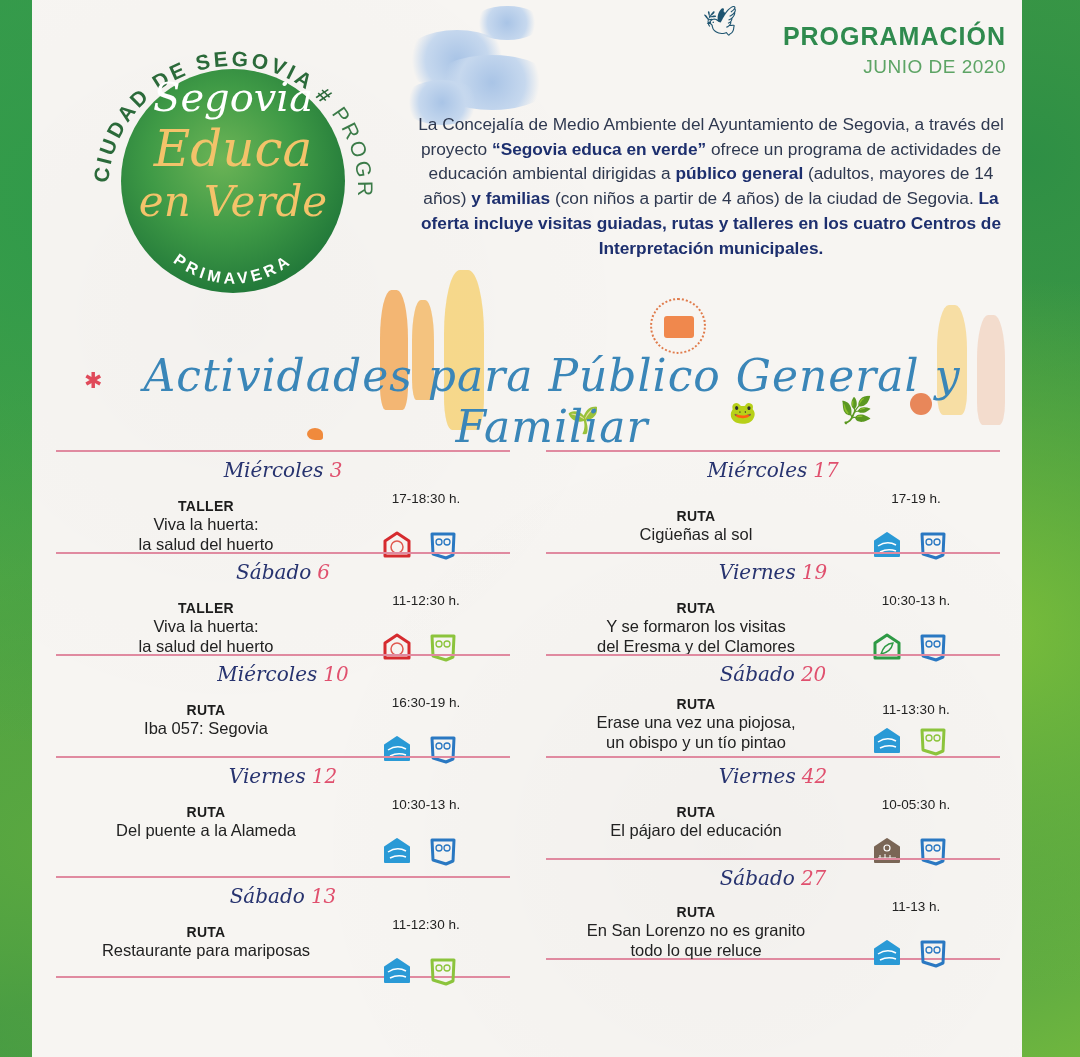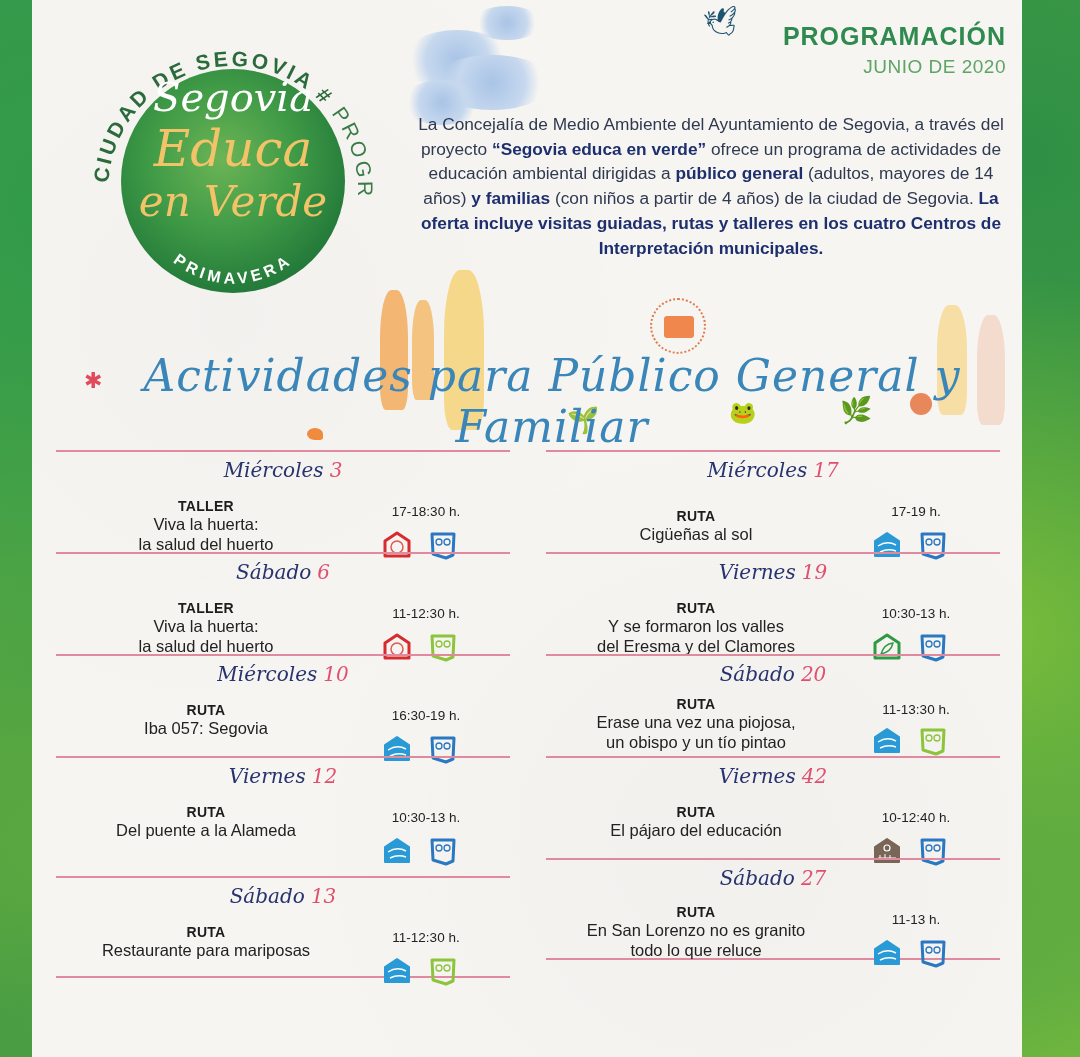--- a/index.html
+++ b/index.html
@@ -64,21 +64,21 @@
   .day { position: relative; height: 102px; border-top: 2px solid #e08aa0; }
   .day-title {
     position: absolute; left: 0; right: 0; top: 6px; text-align: center;
     font-family: "DejaVu Serif", serif; font-style: italic; font-size: 20px; color: #27336f;
   }
   .day-title .num { color: #e0506e; margin-left: 6px; }
   .act { position: absolute; left: 0; width: 300px; top: 46px; text-align: center;
          font-family: "Liberation Sans", sans-serif; }
   .act .type { font-weight: bold; font-size: 14px; color: #1c1c1c; letter-spacing: 0.3px; }
   .act .name { font-size: 16.5px; color: #222; line-height: 20px; }
-  .time { position: absolute; left: 315px; width: 110px; top: 52px; text-align: center;
+  .time { position: absolute; left: 315px; width: 110px; top: 39px; text-align: center;
           font-family: "Liberation Sans", sans-serif; font-size: 13.5px; color: #222; }
   .icons { position: absolute; left: 326px; top: 78px; display: flex; gap: 16px; }
   .icon { width: 30px; height: 30px; position: relative; }
   .icon svg { width: 30px; height: 30px; }
 </style>
 </head>
 <body>
 
 <div class="paper">
 
@@ -267,21 +267,21 @@
               <circle cx="11" cy="12" r="3" fill="none" stroke="#2a78c2" stroke-width="1.3"></circle>
               <circle cx="19" cy="12" r="3" fill="none" stroke="#2a78c2" stroke-width="1.3"></circle>
             </svg></span>
       </div>
     </div>
 
     <div class="day">
       <div class="day-title"><span>Viernes</span><span class="num">19</span></div>
       <div class="act">
         <div class="type">RUTA</div>
-        <div class="name">Y se formaron los valles</div>
+        <div class="name">Y se formaron los visitas</div>
         <div class="name">del Eresma y del Clamores</div>
       </div>
       <div class="time">10:30-13 h.</div>
       <div class="icons">
         <span class="icon"><svg viewBox="0 0 30 30">
               <path d="M3 11 L15 3 L27 11 L27 26 L3 26 Z" fill="none" stroke="#2e9a45" stroke-width="3" stroke-linejoin="round"></path>
               <path d="M9 22 Q12 12 21 11 Q19 20 9 22 Z" fill="none" stroke="#2e9a45" stroke-width="1.4"></path>
             </svg></span>
         <span class="icon"><svg viewBox="0 0 30 30">
               <path d="M4 4 L26 4 L25 25 L18 28 L5 24 Z" fill="none" stroke="#2a78c2" stroke-width="3" stroke-linejoin="round"></path>
@@ -313,21 +313,21 @@
       </div>
     </div>
 
     <div class="day">
       <div class="day-title"><span>Viernes</span><span class="num">42</span></div>
       <div class="act">
         <div class="type">RUTA</div>
         <div class="name">El pájaro del educación</div>
         <div class="name"></div>
       </div>
-      <div class="time">10-12:40 h.</div>
+      <div class="time">10-05:30 h.</div>
       <div class="icons">
         <span class="icon"><svg viewBox="0 0 30 30">
               <path d="M3 11 L15 3 L27 11 L27 26 L3 26 Z" fill="#7a6656" stroke="#7a6656" stroke-width="2" stroke-linejoin="round"></path>
               <circle cx="15" cy="12" r="3" fill="none" stroke="#fff" stroke-width="1.2"></circle>
               <path d="M6 22 L24 22 M8 19 L8 24 M13 18 L13 24 M18 19 L18 24" stroke="#fff" stroke-width="1"></path>
             </svg></span>
         <span class="icon"><svg viewBox="0 0 30 30">
               <path d="M4 4 L26 4 L25 25 L18 28 L5 24 Z" fill="none" stroke="#2a78c2" stroke-width="3" stroke-linejoin="round"></path>
               <circle cx="11" cy="12" r="3" fill="none" stroke="#2a78c2" stroke-width="1.3"></circle>
               <circle cx="19" cy="12" r="3" fill="none" stroke="#2a78c2" stroke-width="1.3"></circle>

